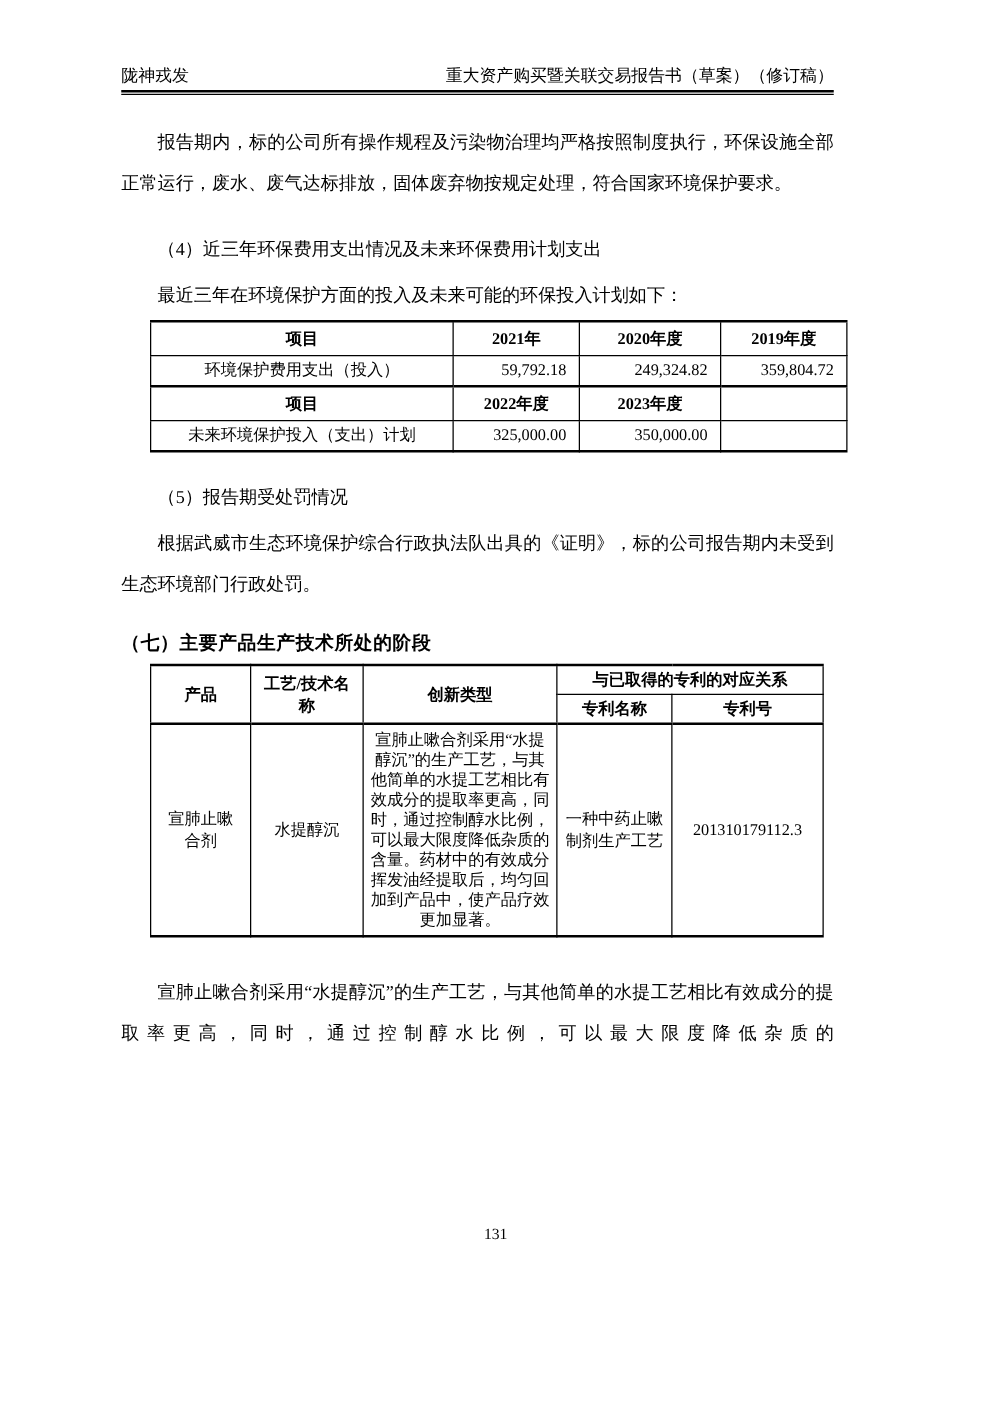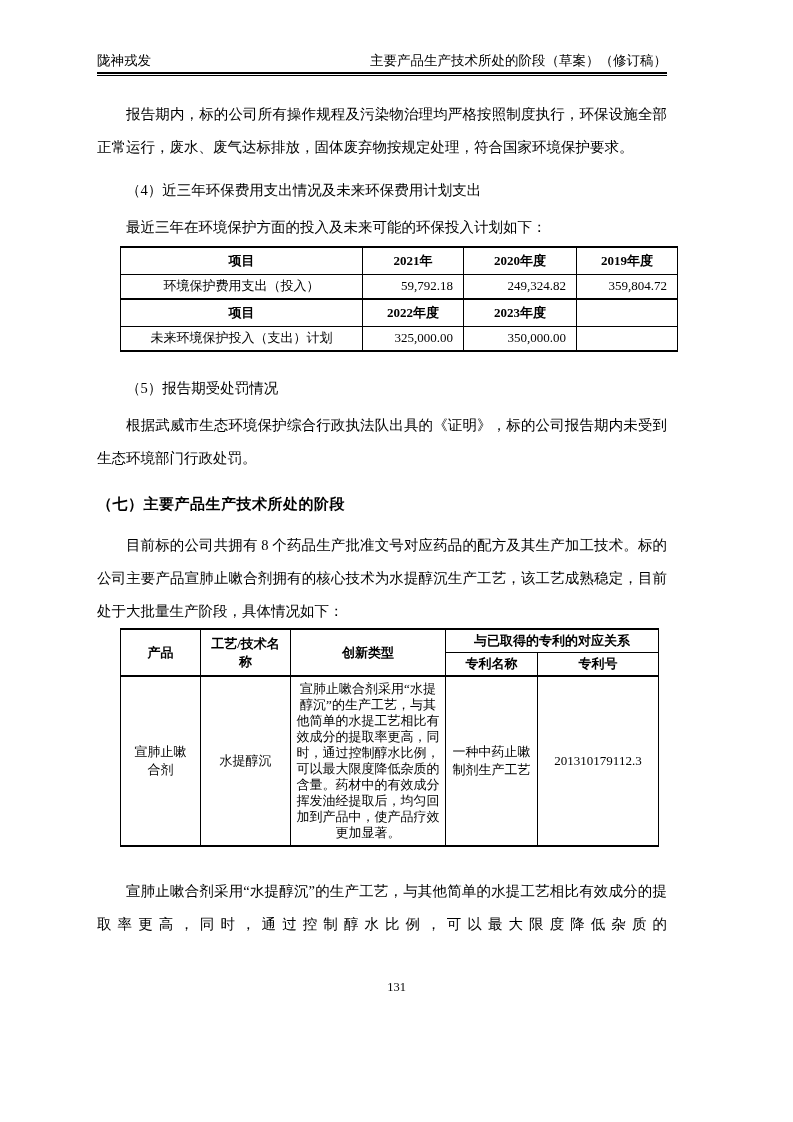--- a/index.html
+++ b/index.html
@@ -38,21 +38,21 @@
     margin: 0;
   }
   .para.cont { text-align-last: justify; }
   .subhead {
     font-size: 14.5px;
     line-height: 33px;
     text-indent: 2em;
     margin: 0;
   }
   .mt-p1   { margin-top: 22px; }
-  .mt-h4   { margin-top: 10px; }
+  .mt-h4   { margin-top: 20px; }
   .mt-intro{ margin-top: 4px; }
   .unit {
     font-size: 13px;
     line-height: 26px;
     text-align: right;
     padding-right: 20px;
     margin-top: 2px;
   }
   .mt-h5   { margin-top: 20px; }
   .mt-pa   { margin-top: 2px; }
@@ -102,21 +102,21 @@
     font-size: 12.5px;
   }
 </style>
 </head>
 <body>
 
 <div class="page">
 
   <div class="hdr-row">
     <span>陇神戎发</span>
-    <span>主要产品生产技术所处的阶段（草案）（修订稿）</span>
+    <span>重大资产购买暨关联交易报告书（草案）（修订稿）</span>
   </div>
   <div class="hdr-rule"></div>
 
   <p class="para mt-p1">报告期内，标的公司所有操作规程及污染物治理均严格按照制度执行，环保设施全部正常运行，废水、废气达标排放，固体废弃物按规定处理，符合国家环境保护要求。</p>
 
   <p class="subhead mt-h4">（4）近三年环保费用支出情况及未来环保费用计划支出</p>
 
   <p class="para mt-intro">最近三年在环境保护方面的投入及未来可能的环保投入计划如下：</p>
 
   <div class="unit"></div>
@@ -156,21 +156,20 @@
   </tbody>
     </table>
 
   <p class="subhead mt-h5">（5）报告期受处罚情况</p>
 
 
   <p class="para mt-pb">根据武威市生态环境保护综合行政执法队出具的《证明》，标的公司报告期内未受到生态环境部门行政处罚。</p>
 
   <h2 class="sec-head">（七）主要产品生产技术所处的阶段</h2>
 
-  <p class="para mt-pc">目前标的公司共拥有 8 个药品生产批准文号对应药品的配方及其生产加工技术。标的公司主要产品宣肺止嗽合剂拥有的核心技术为水提醇沉生产工艺，该工艺成熟稳定，目前处于大批量生产阶段，具体情况如下：</p>
 
   <table class="t2">
     <colgroup>
       <col style="width:80px">
         <col style="width:90px">
         <col style="width:155px">
         <col style="width:92px">
         <col style="width:121px">
     </colgroup>
     <tbody>

